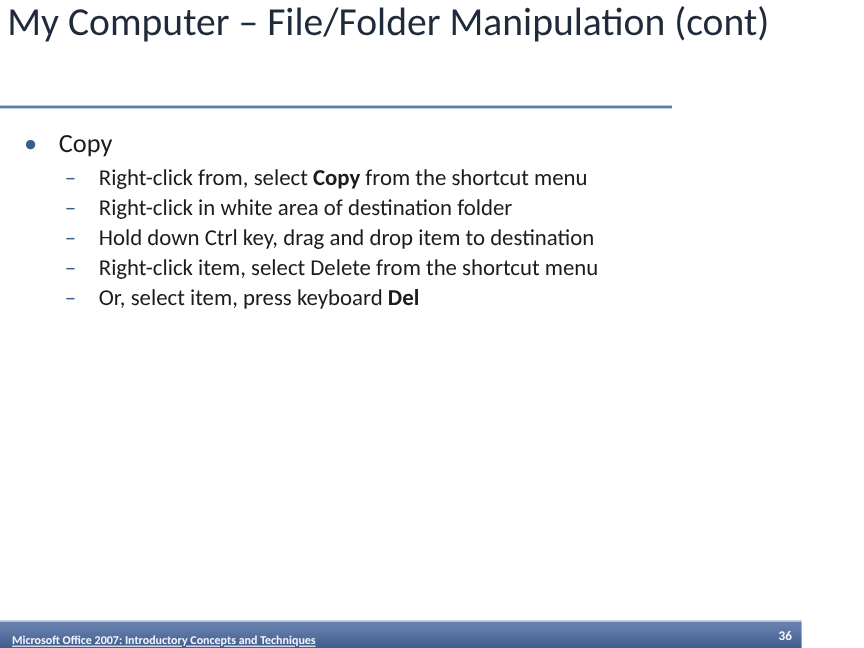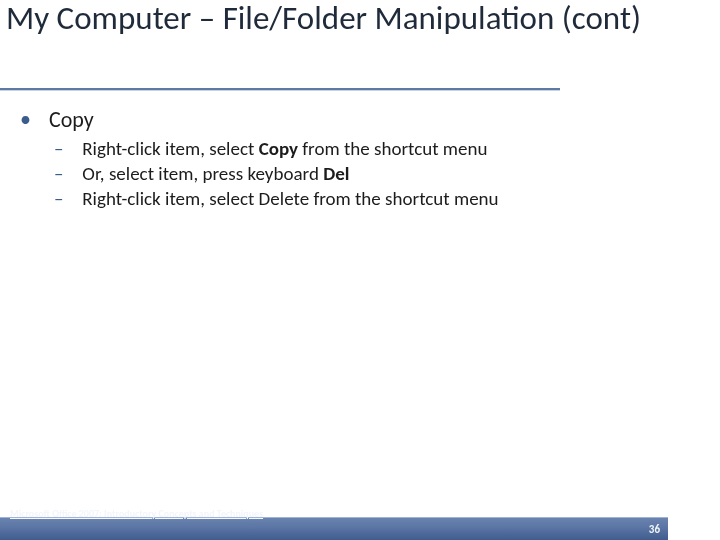--- a/index.html
+++ b/index.html
@@ -5,49 +5,55 @@
   html,body{margin:0;padding:0;width:720px;height:540px;font-family:Calibri,Arial,sans-serif;background:#fff;color:#000;overflow:hidden}
   .slide{position:relative;width:668px;height:540px;box-sizing:border-box}
   .title{position:absolute;left:6px;top:-2px;width:690px;font-size:33px;line-height:1.24;color:#1f2b3a;font-weight:400}
   .title-underline{position:absolute;left:0;top:88px;width:560px;height:0;border-top:2px solid #5f7aa0;border-bottom:1px solid #c5d3e6}
   .body{position:absolute;left:20px;right:20px;top:98px}
   .l1{margin:8px 0 4px 0;font-size:22px;color:#1c1c1c}
   .l1::before{content:"•";color:#3a5d8b;display:inline-block;width:24px}
   .l2{margin:2px 0 2px 34px;font-size:19px;color:#1c1c1c}
   .l2::before{content:"–";color:#3a5d8b;display:inline-block;width:24px}
   .footer{position:absolute;left:0;bottom:0;width:100%;height:22px;background:linear-gradient(#6a83b0 0%,#5c76a5 40%,#3f5d8e 100%);border-top:1px solid #9fb4d4}
-  .footer-text{position:absolute;left:10px;bottom:20px;font-size:10px;font-weight:bold;color:#f2f5fa;text-decoration:underline}
+  .footer-text{position:absolute;left:10px;bottom:0;font-size:10px;font-weight:bold;color:#f2f5fa;text-decoration:underline}
   .pagenum{position:absolute;right:8px;bottom:4px;font-size:11px;color:#f2f5fa;font-weight:bold}
   b{font-weight:bold}
   .row{display:block}
   .it{display:inline}
 </style>
 </head>
 <body>
 
 <div class="slide">
 
   <div class="title">My Computer – File/Folder Manipulation (cont)</div>
   <div class="title-underline"></div>
 
   <div class="body">
 
     <div class="l1 row">
       <span class="it">Copy</span>
     </div>
     <div class="l2 row">
-      <span class="it">Right-click item, select </span><b class="it">Copy</b><span class="it"> from the shortcut menu</span>
+      <span class="it">Right-click from, select </span><b class="it">Copy</b><span class="it"> from the shortcut menu</span>
+    </div>
+    <div class="l2 row">
+      <span class="it">Right-click in white area of destination folder</span>
     </div>
 
+    <div class="l2 row">
+      <span class="it">Hold down Ctrl key, drag and drop item to destination</span>
+    </div>
 
     <div class="l2 row">
-      <span class="it">Or, select item, press keyboard </span><b class="it">Del</b>
+      <span class="it">Right-click item, select Delete from the shortcut menu</span>
     </div>
     <div class="l2 row">
-      <span class="it">Right-click item, select Delete from the shortcut menu</span>
+      <span class="it">Or, select item, press keyboard </span><b class="it">Del</b>
     </div>
 
   </div>
 
   <div class="footer">
     <div class="footer-text">Microsoft Office 2007: Introductory Concepts and Techniques</div>
     <div class="pagenum">36</div>
   </div>
 
 </div>

